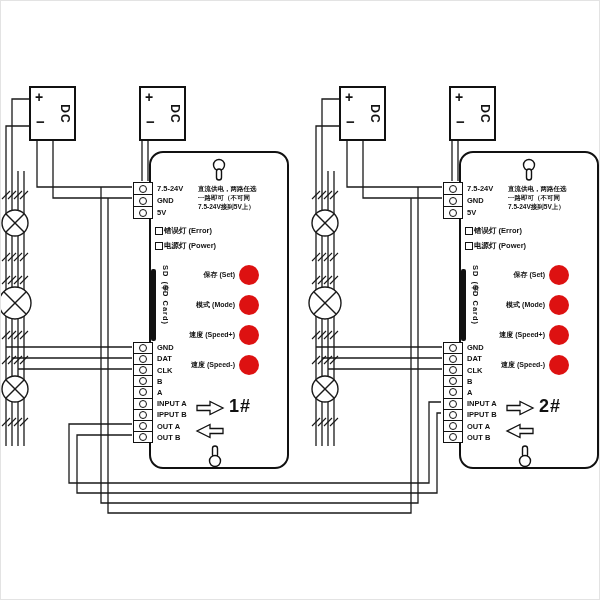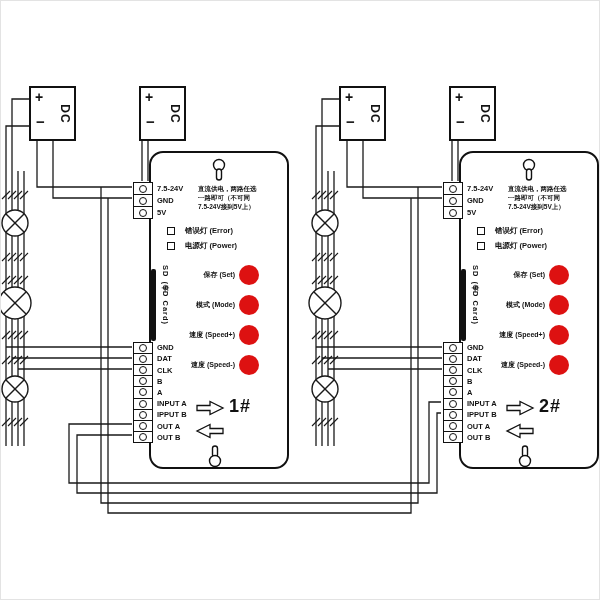--- a/index.html
+++ b/index.html
@@ -46,21 +46,21 @@
     margin:-4px 0 0 -4px;border:1.3px solid #111;border-radius:50%;
   }
 
   .col{position:absolute;display:flex;flex-direction:column;font-weight:bold;}
   .col > div{flex:1;display:flex;align-items:center;white-space:nowrap;}
   .power-labels{left:6px;top:29px;height:37px;font-size:7.5px;}
   .signal-labels{left:6px;top:189px;height:101px;font-size:7.5px;}
 
   .power-note{position:absolute;left:47px;top:31px;width:92px;font-size:6.5px;line-height:9px;font-weight:bold;}
 
-  .ind{position:absolute;left:16px;height:10px;display:flex;align-items:center;gap:10px;
+  .ind{position:absolute;left:4px;height:10px;display:flex;align-items:center;gap:1px;
        font-size:7.5px;font-weight:bold;white-space:nowrap;}
   .led{width:6px;height:6px;border:1.2px solid #111;display:inline-block;background:#fff;}
 
   .sd-slot{position:absolute;left:0px;top:116px;width:5px;height:72px;background:#111;border-radius:2px;}
   .sd-label{
     position:absolute;left:9px;top:112px;height:90px;
     writing-mode:vertical-rl;font-size:7.5px;font-weight:bold;letter-spacing:1px;white-space:nowrap;
   }
 
   .btn-label{position:absolute;left:22px;width:62px;height:10px;line-height:10px;

